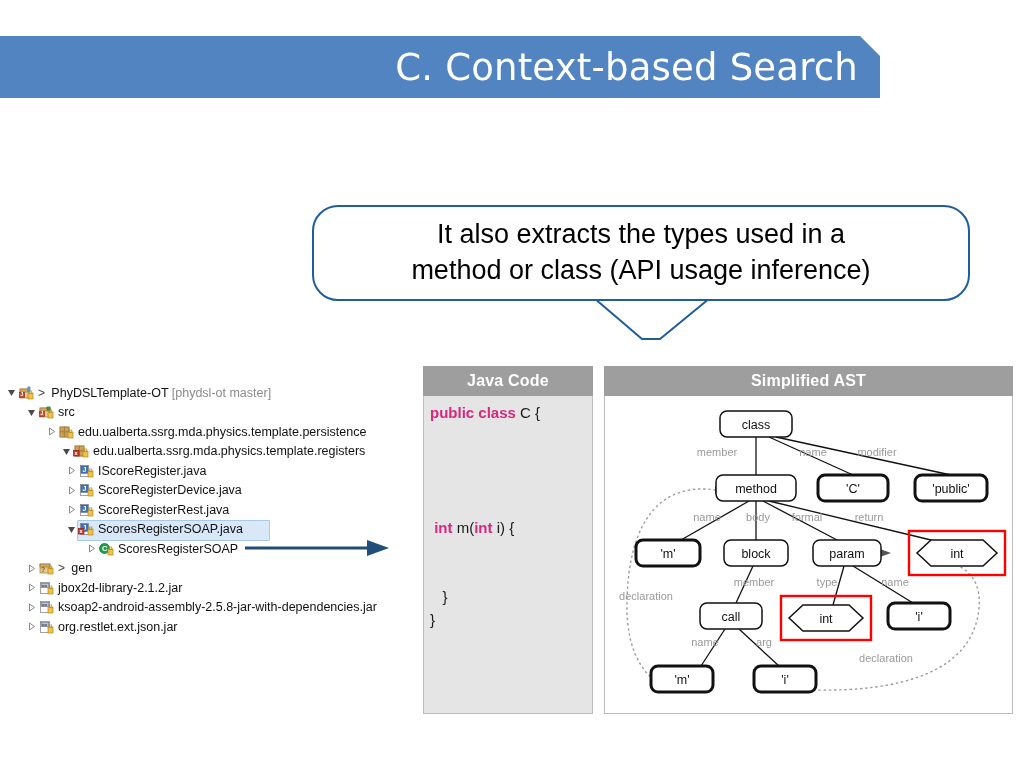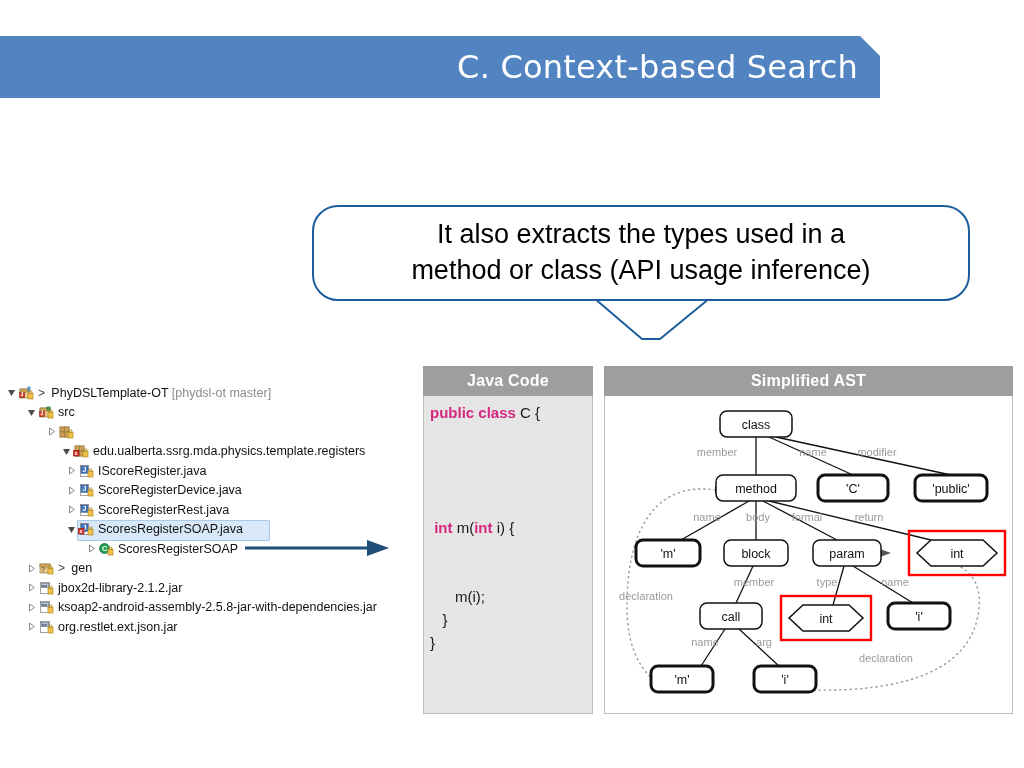--- a/index.html
+++ b/index.html
@@ -10,21 +10,21 @@
   }
   
   #title-banner{
     position:absolute;left:0;top:36px;width:880px;height:62px;
     background:#5184c0;
     clip-path:polygon(0 0, 860px 0, 880px 20px, 880px 62px, 0 62px);
     display:flex;align-items:center;justify-content:flex-end;
     box-sizing:border-box;padding-right:22px;
   }
   #title-banner .ttl{
-    color:#ffffff;font-size:32px;font-weight:400;letter-spacing:.2px;
+    color:#ffffff;font-size:37px;font-weight:400;letter-spacing:.2px;
     font-family:"DejaVu Sans",sans-serif;
   }
   
   #callout{
     position:absolute;left:312px;top:205px;width:658px;height:96px;
     border:2px solid #1f5e9e;border-radius:26px;background:#ffffff;
     display:flex;align-items:center;justify-content:center;box-sizing:border-box;
     z-index:3;
   }
   #callout .txt{
@@ -143,20 +143,21 @@
         <svg width="16" height="16" viewBox="0 0 16 16">
           <rect x="2" y="3" width="9" height="10" fill="#e8c88c" stroke="#9a7a3c" stroke-width=".7"></rect>
           <rect x="2" y="3" width="4.2" height="4.6" fill="#cf9f52" stroke="#9a7a3c" stroke-width=".7"></rect>
           <rect x="6.6" y="3" width="4.4" height="4.6" fill="#cf9f52" stroke="#9a7a3c" stroke-width=".7"></rect>
           <rect x="2" y="8" width="4.2" height="5" fill="#cf9f52" stroke="#9a7a3c" stroke-width=".7"></rect>
           <rect x="6.6" y="8" width="4.4" height="5" fill="#cf9f52" stroke="#9a7a3c" stroke-width=".7"></rect>
           <rect x="10" y="8" width="5" height="6" fill="#f2c14a" stroke="#b08a20" stroke-width=".7"></rect>
           <rect x="11.2" y="6" width="2.6" height="2.6" fill="none" stroke="#b08a20" stroke-width=".7"></rect>
         </svg>
       </span>
+      <span class="tlabel"><span>edu.ualberta.ssrg.mda.physics.template.persistence</span></span>
     </div>
     <div class="trow" style="padding-left: 61px;">
       <span class="twist">
         <svg width="9" height="9" viewBox="0 0 9 9">
           <polygon points="1,2 8,2 4.5,8" fill="#4a4a4a"></polygon>
         </svg>
       </span>
       <span class="ticon">
         <svg width="16" height="16" viewBox="0 0 16 16">
           <rect x="2" y="3" width="9" height="10" fill="#e8c88c" stroke="#9a7a3c" stroke-width=".7"></rect>
@@ -338,21 +339,20 @@
   <div class="panel-hd">Java Code</div>
   <div id="java-body">
       <div class="ln"><span class="kw">public class </span><span class="pl">C {</span></div>
       <div class="ln"><span class="pl"></span></div>
       <div class="ln"><span class="pl"></span></div>
       <div class="ln"><span class="pl"></span></div>
       <div class="ln"><span class="pl"></span></div>
       <div class="ln"><span class="kw"> int </span><span class="pl">m(</span><span class="kw">int</span><span class="pl"> i) {</span></div>
       <div class="ln"><span class="pl"></span></div>
       <div class="ln"><span class="pl"></span></div>
-      <div class="ln"><span class="pl">      m(i);</span></div>
       <div class="ln"><span class="pl">   }</span></div>
       <div class="ln"><span class="pl">}</span></div>
     </div>
 </div>
 
 <div id="ast-panel">
   <div class="panel-hd">Simplified AST</div>
   <div id="ast-body">
     <svg id="ast-svg" width="407" height="316" viewBox="604 396 407 316">
         <line x1="755" y1="437" x2="755" y2="475" stroke="#111" stroke-width="1.3"></line>

